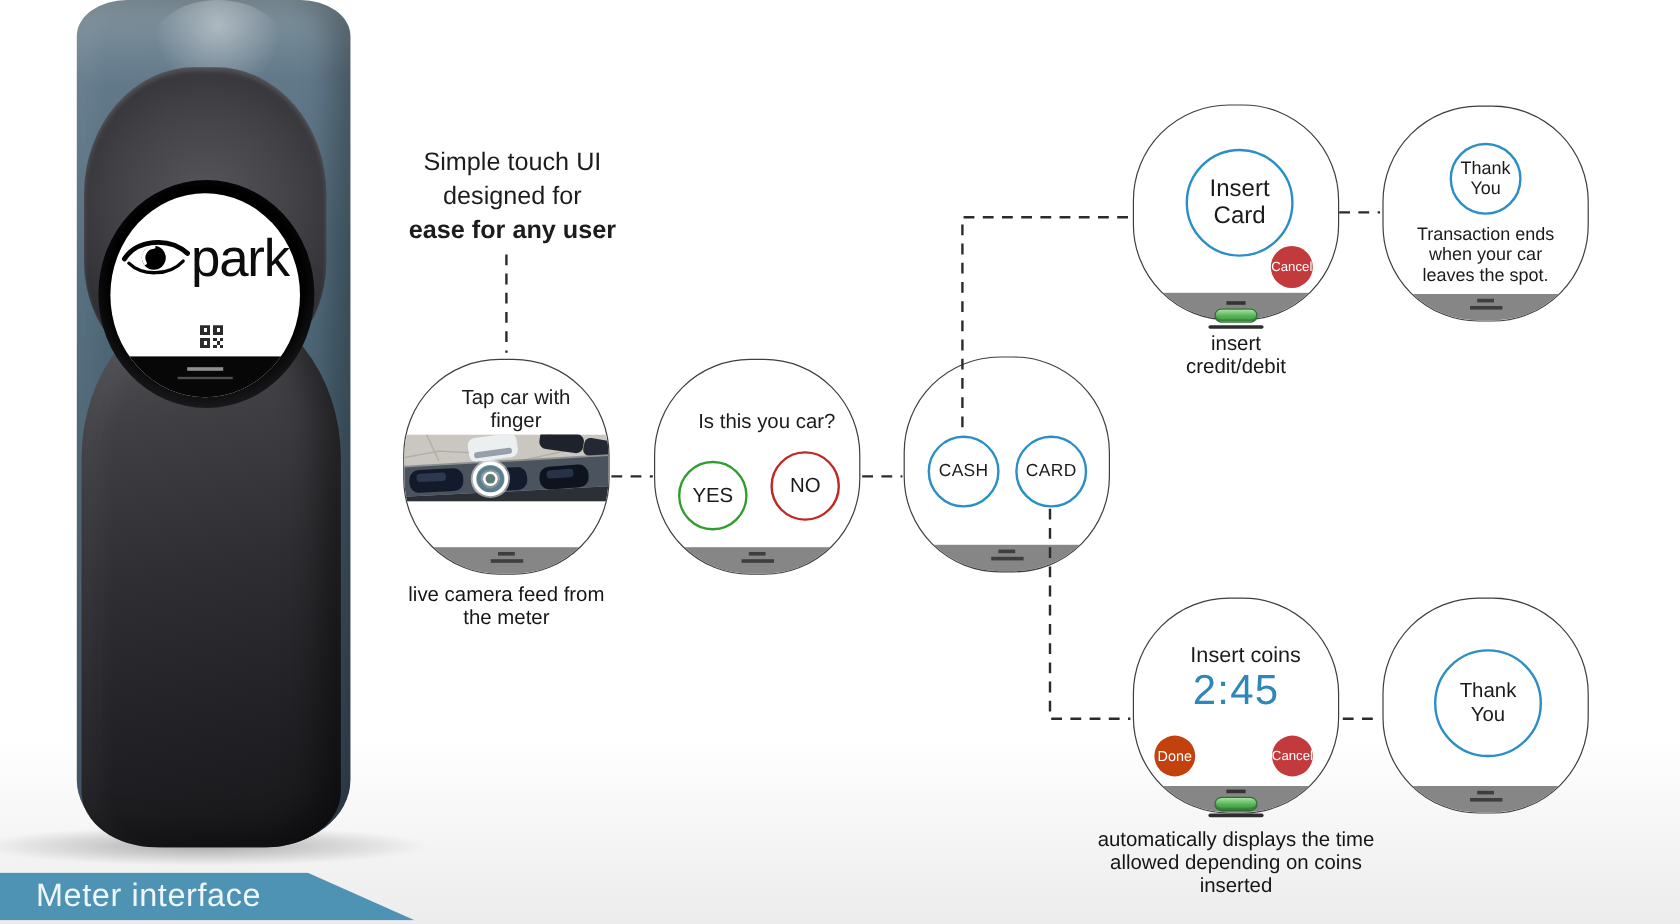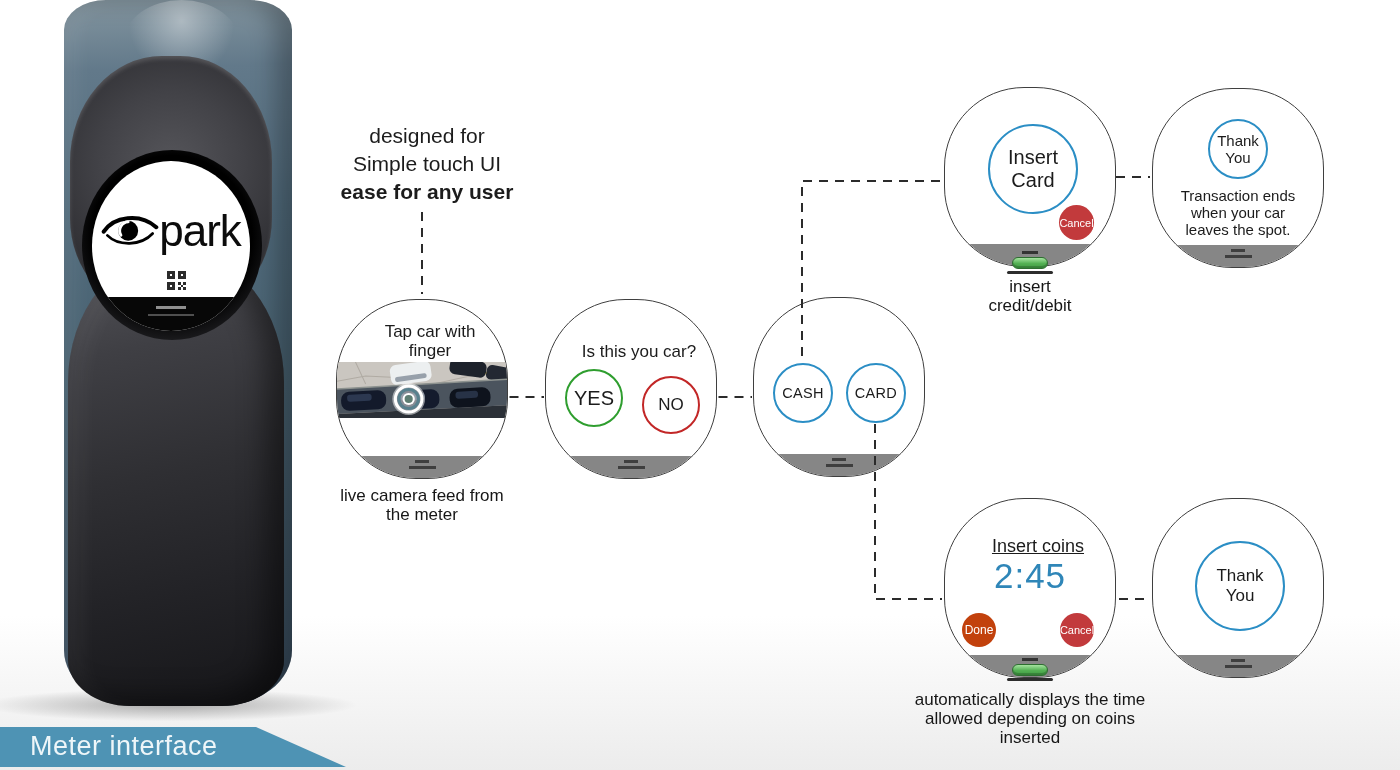--- a/index.html
+++ b/index.html
@@ -25,21 +25,21 @@
     background:linear-gradient(168deg,#55555a 0%,#3f3f44 22%,#2f2f33 48%,#232327 72%,#161619 100%);
     box-shadow:inset -18px -8px 28px rgba(0,0,0,.45),inset 14px 6px 20px rgba(255,255,255,.05);}
   .m-head{position:absolute;left:70px;top:56px;width:202px;height:258px;
     border-radius:92px 92px 86px 86px / 106px 106px 96px 96px;
     background:radial-gradient(circle at 50% 42%,#55555a 0%,#424247 40%,#2e2e32 75%,#202023 100%);
     box-shadow:inset 0 3px 4px rgba(255,255,255,.16);}
   .m-bezel{position:absolute;left:82px;top:150px;width:180px;height:190px;border-radius:50%;
     background:radial-gradient(circle at 50% 45%,#000 58%,#141416 72%,#2c2c30 88%,#3a3a3e 100%);}
   .m-screen{position:absolute;left:92px;top:161px;width:158px;height:170px;border-radius:50%;
     background:#fff;overflow:hidden;}
-  .m-logo{position:absolute;top:48px;left:0;right:0;display:flex;justify-content:center;align-items:center;gap:0;}
+  .m-logo{position:absolute;top:32px;left:0;right:0;display:flex;justify-content:center;align-items:center;gap:0;}
   .park-text{font-size:44px;font-weight:400;letter-spacing:-1px;line-height:1;color:#0c0c0c;}
   .m-qr{position:absolute;left:74px;top:110px;}
   .m-chord{position:absolute;left:0;right:0;bottom:0;height:34px;background:#070707;}
   .m-chord .l1{width:30px;height:3px;background:#8f8f8f;margin:9px auto 5px;}
   .m-chord .l2{width:46px;height:2px;background:#4f4f4f;margin:0 auto;}
 
   
   .headline{position:absolute;left:312px;top:122px;width:230px;text-align:center;
     font-size:21px;line-height:28px;color:#1c1c1c;}
   .headline .bold{font-weight:bold;}
@@ -114,22 +114,22 @@
         </svg>
       </span>
       <div class="m-chord">
         <div class="l1"></div>
           <div class="l2"></div>
       </div>
     </div>
   </div>
 
   <div class="headline">
+    <div>Simple touch UI</div>
     <div>designed for</div>
-    <div>Simple touch UI</div>
     <div class="bold">ease for any user</div>
   </div>
 
   <div class="screenNode" style="left:336px;top:299px;">
     <div class="shape">
       <div class="node-title" style="top:22px;">Tap car with
 finger</div>
       <div class="photo">
         <svg width="176" height="56" viewBox="0 0 172 56" preserveAspectRatio="none">
           <rect width="172" height="56" fill="#cac6c0"></rect>
@@ -174,21 +174,21 @@
           <div class="g-long"></div>
       </div>
     </div>
     <div class="caption" style="top:187px;">live camera feed from
 the meter</div>
   </div>
 
   <div class="screenNode" style="left:545px;top:299px;">
     <div class="shape">
       <div class="node-title" style="top:42px;">Is this you car?</div>
-      <div class="ring" style="left:19px;top:69px;width:58px;height:58px;border:2.5px solid #2f9e2f;font-size:20px;">YES</div>
+      <div class="ring" style="left:19px;top:84px;width:58px;height:58px;border:2.5px solid #2f9e2f;font-size:17px;">YES</div>
       <div class="ring" style="left:96px;top:76px;width:58px;height:58px;border:2.5px solid #c22727;font-size:17px;">NO</div>
       <div class="chord">
         <div class="g-short"></div>
           <div class="g-long"></div>
       </div>
     </div>
   </div>
 
   <div class="screenNode" style="left:753px;top:297px;">
     <div class="shape">
@@ -226,21 +226,21 @@
 leaves the spot.</div>
       <div class="chord">
         <div class="g-short"></div>
           <div class="g-long"></div>
       </div>
     </div>
   </div>
 
   <div class="screenNode" style="left:944px;top:498px;">
     <div class="shape">
-      <div class="node-title" style="top:38px;font-size:18px;text-decoration:underline;">Insert coins</div>
+      <div class="node-title" style="top:38px;font-size:18px;">Insert coins</div>
       <div class="time-big">2:45</div>
       <div class="btn-fill" style="left:17px;top:114px;width:34px;height:34px;background:#c2410c;font-size:12px;">Done</div>
       <div class="btn-fill" style="left:115px;top:114px;width:34px;height:34px;background:#c23a3c;font-size:11px;">Cancel</div>
       <div class="chord"></div>
     </div>
     <div class="slot-wrap" style="bottom:-3px;">
       <div class="slot-line-above"></div>
       <div class="slot"></div>
       <div class="slot-line-below"></div>
     </div>

